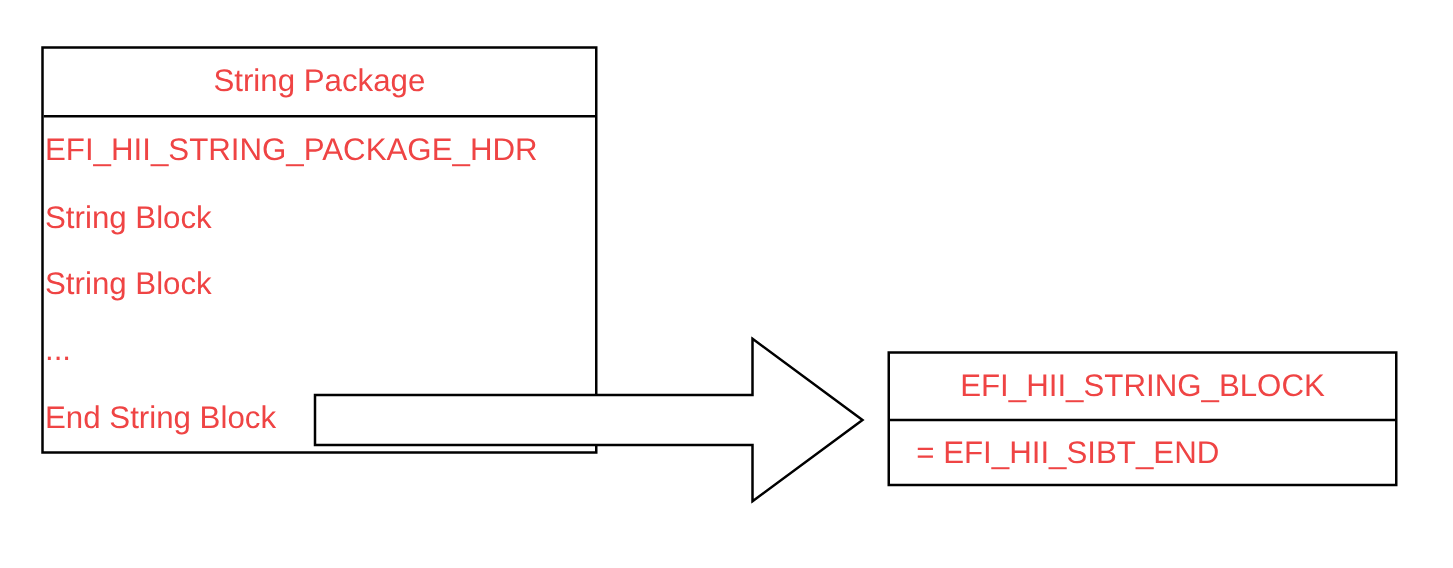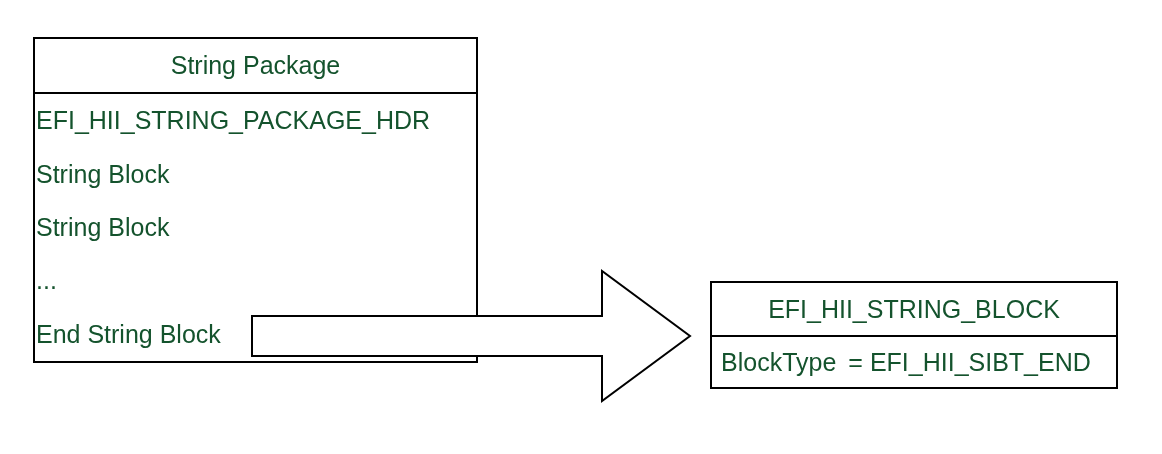--- a/index.html
+++ b/index.html
@@ -6,21 +6,21 @@
     margin: 0;
     padding: 0;
     background: #ffffff;
   }
   .canvas {
     position: relative;
     width: 1162px;
     height: 454px;
     background: #ffffff;
     font-family: "Liberation Sans", sans-serif;
-    color: #14532d;
+    color: #ef4444;
     overflow: hidden;
     border-radius: 19px;
   }
 
   
   .package-box {
     position: absolute;
     left: 33px;
     top: 37px;
     width: 445px;
@@ -113,18 +113,17 @@
     </div>
   </div>
 
   <svg class="arrow-svg" viewBox="0 0 444 134" xmlns="http://www.w3.org/2000/svg">
     <polygon points="2,47 352,47 352,2 440,67 352,132 352,87 2,87" fill="#ffffff" stroke="#000000" stroke-width="2" stroke-linejoin="miter"></polygon>
   </svg>
 
   <div class="detail-box">
     <div class="detail-header">EFI_HII_STRING_BLOCK</div>
     <div class="detail-field">
-      <span class="field-label">BlockType</span>
       <span class="field-value">= EFI_HII_SIBT_END</span>
     </div>
   </div>
 
 </div>
 
 </body></html>

